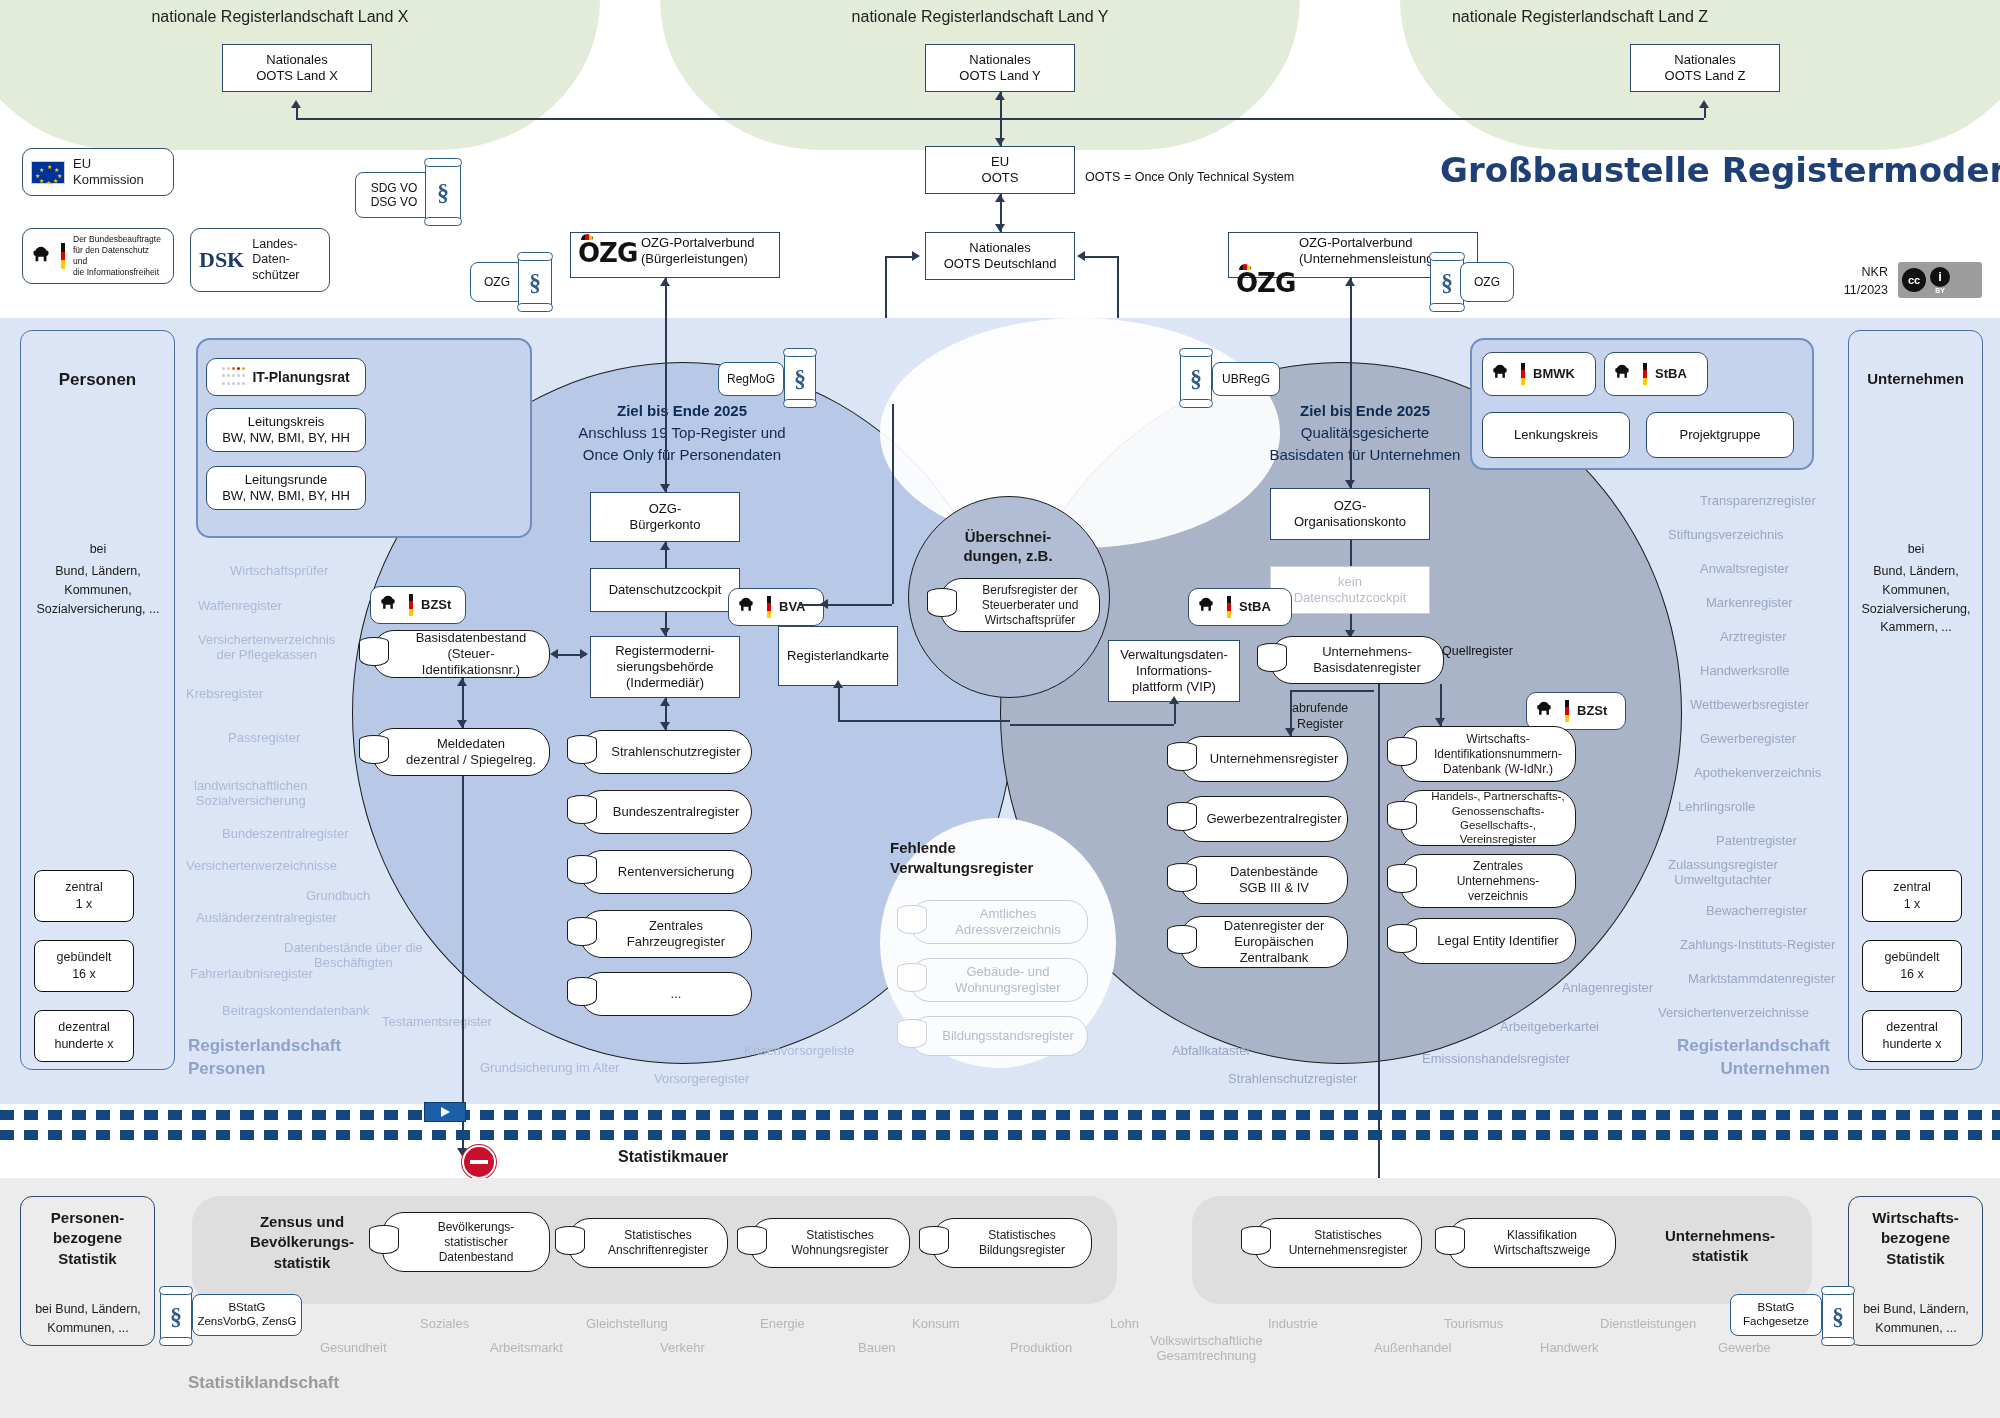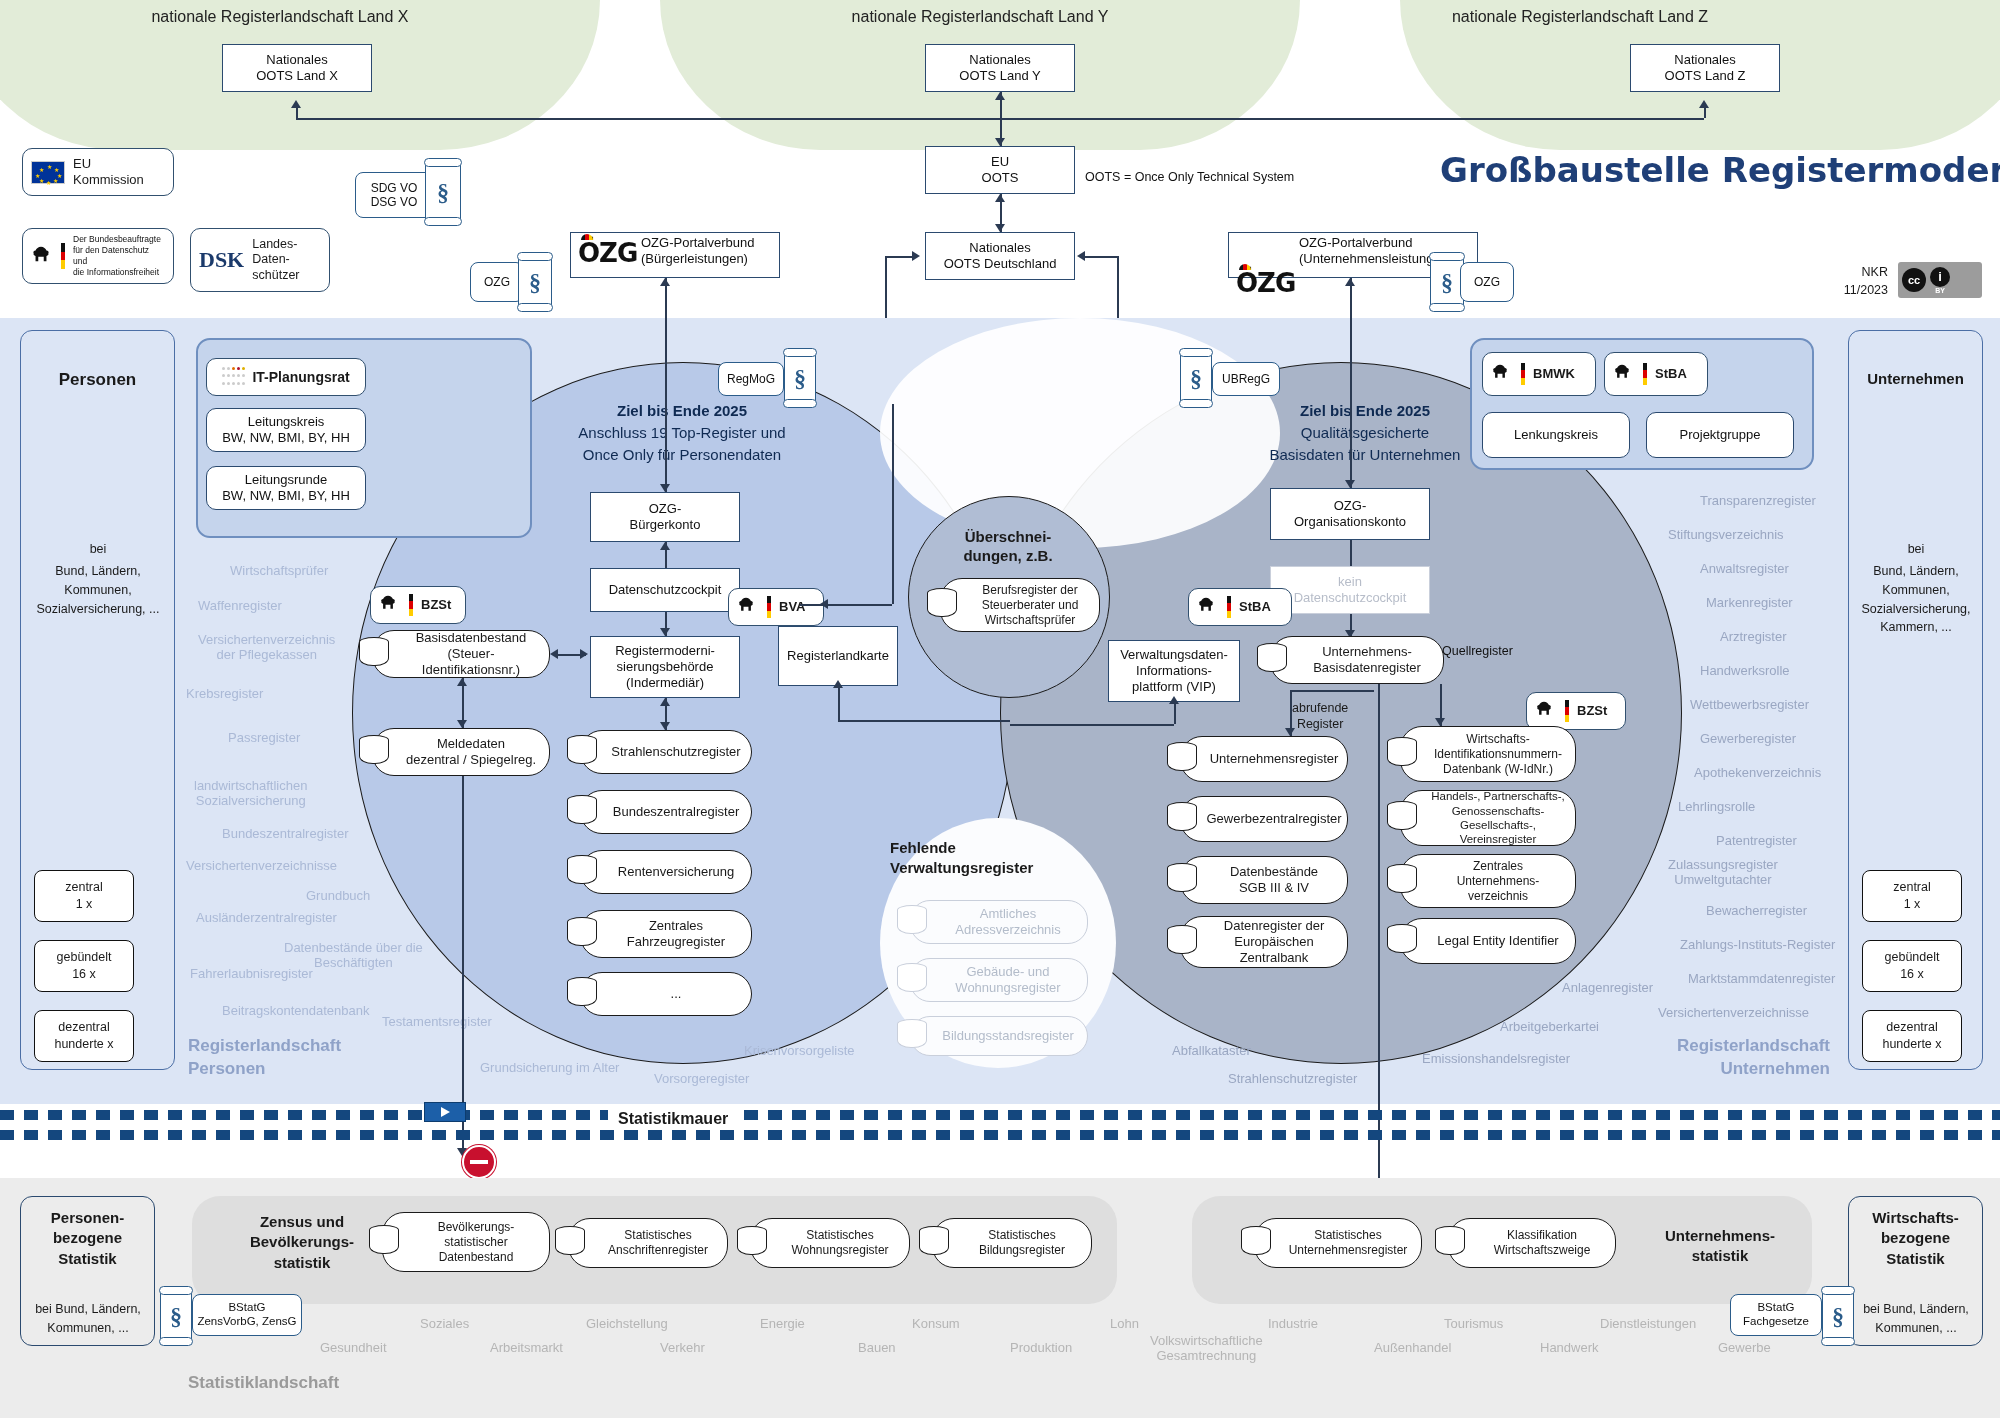--- a/index.html
+++ b/index.html
@@ -102,21 +102,21 @@
   
   .govgroup{
     position:absolute;box-sizing:border-box;border:2px solid #6f8fbf;border-radius:14px;background:#c5d4ec;
   }
 
   
   .lscape{position:absolute;color:#8fa2c8;font-size:17px;font-weight:bold;line-height:1.35;}
 
   
   .wall{position:absolute;height:10px;background:repeating-linear-gradient(90deg,#14477e 0 14px,#ffffff 14px 24px);}
-  .wall-label{position:absolute;font-size:16px;font-weight:bold;background:#fff;padding:0 10px;}
+  .wall-label{position:absolute;font-size:16px;font-weight:bold;background:#fff;padding:0 10px;margin-top:38px;}
 
   .greypanel{position:absolute;background:#ececec;}
   .greyround{position:absolute;background:#dedede;border-radius:28px;}
 
   
   .ln{position:absolute;background:#2b3a52;}
   .lnh{height:1.6px;}
   .lnv{width:1.6px;}
   .arrow{position:absolute;width:0;height:0;}
   .ar-up{border-left:5px solid transparent;border-right:5px solid transparent;border-bottom:8px solid #2b3a52;}

